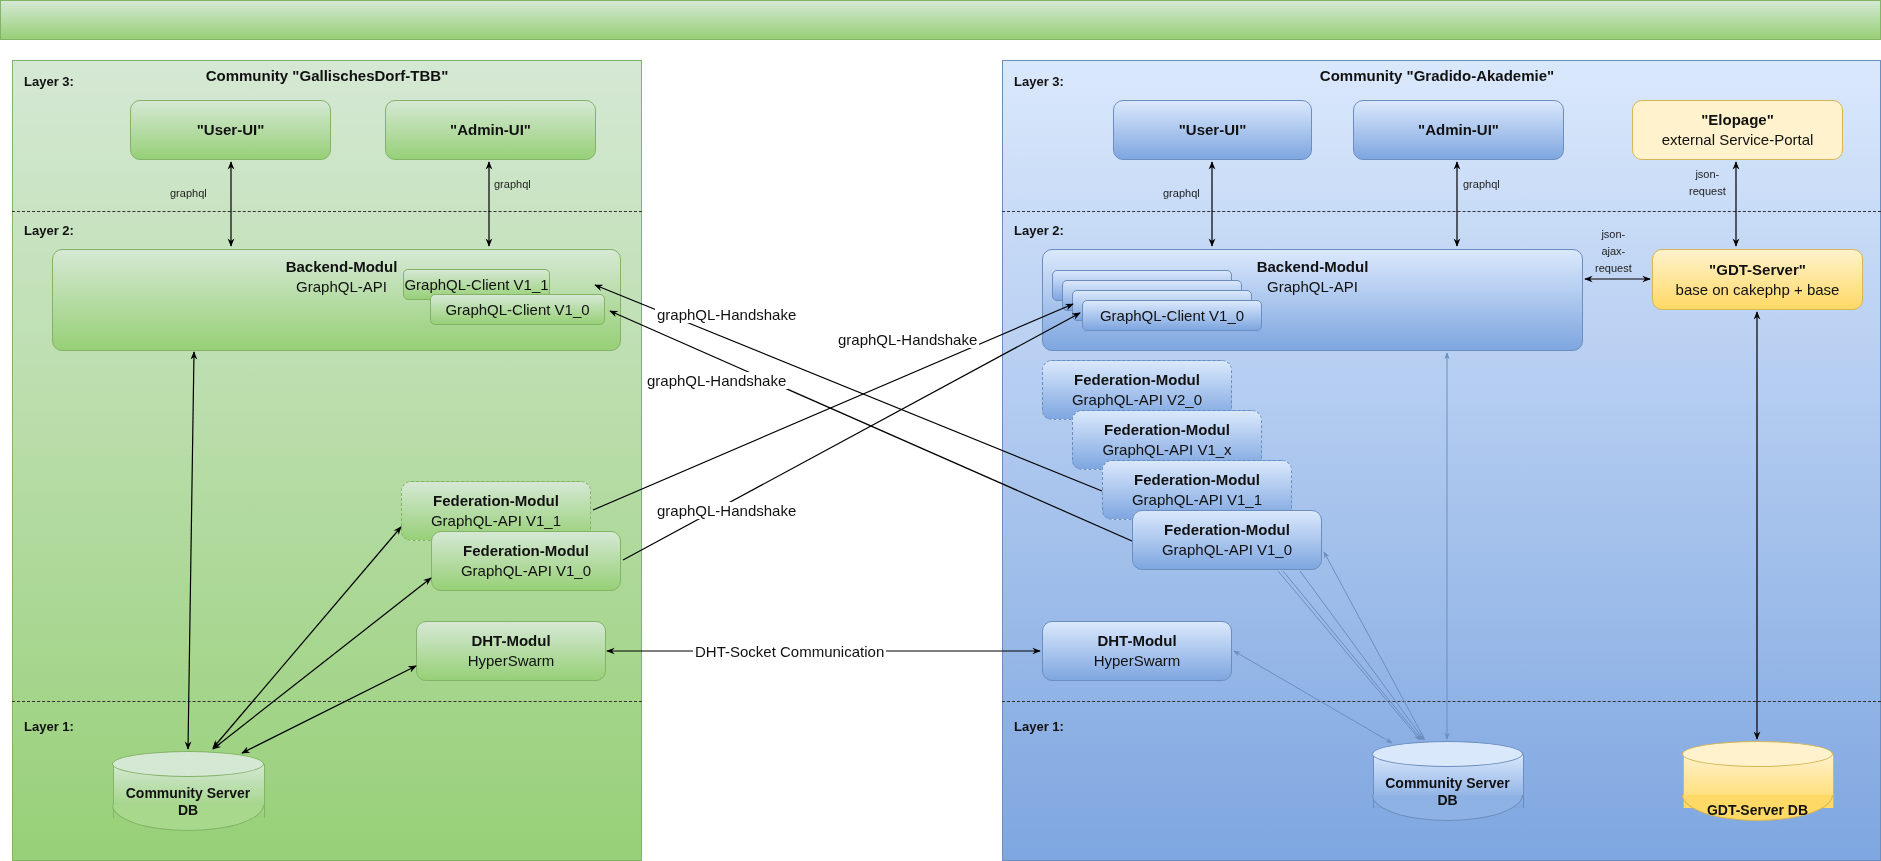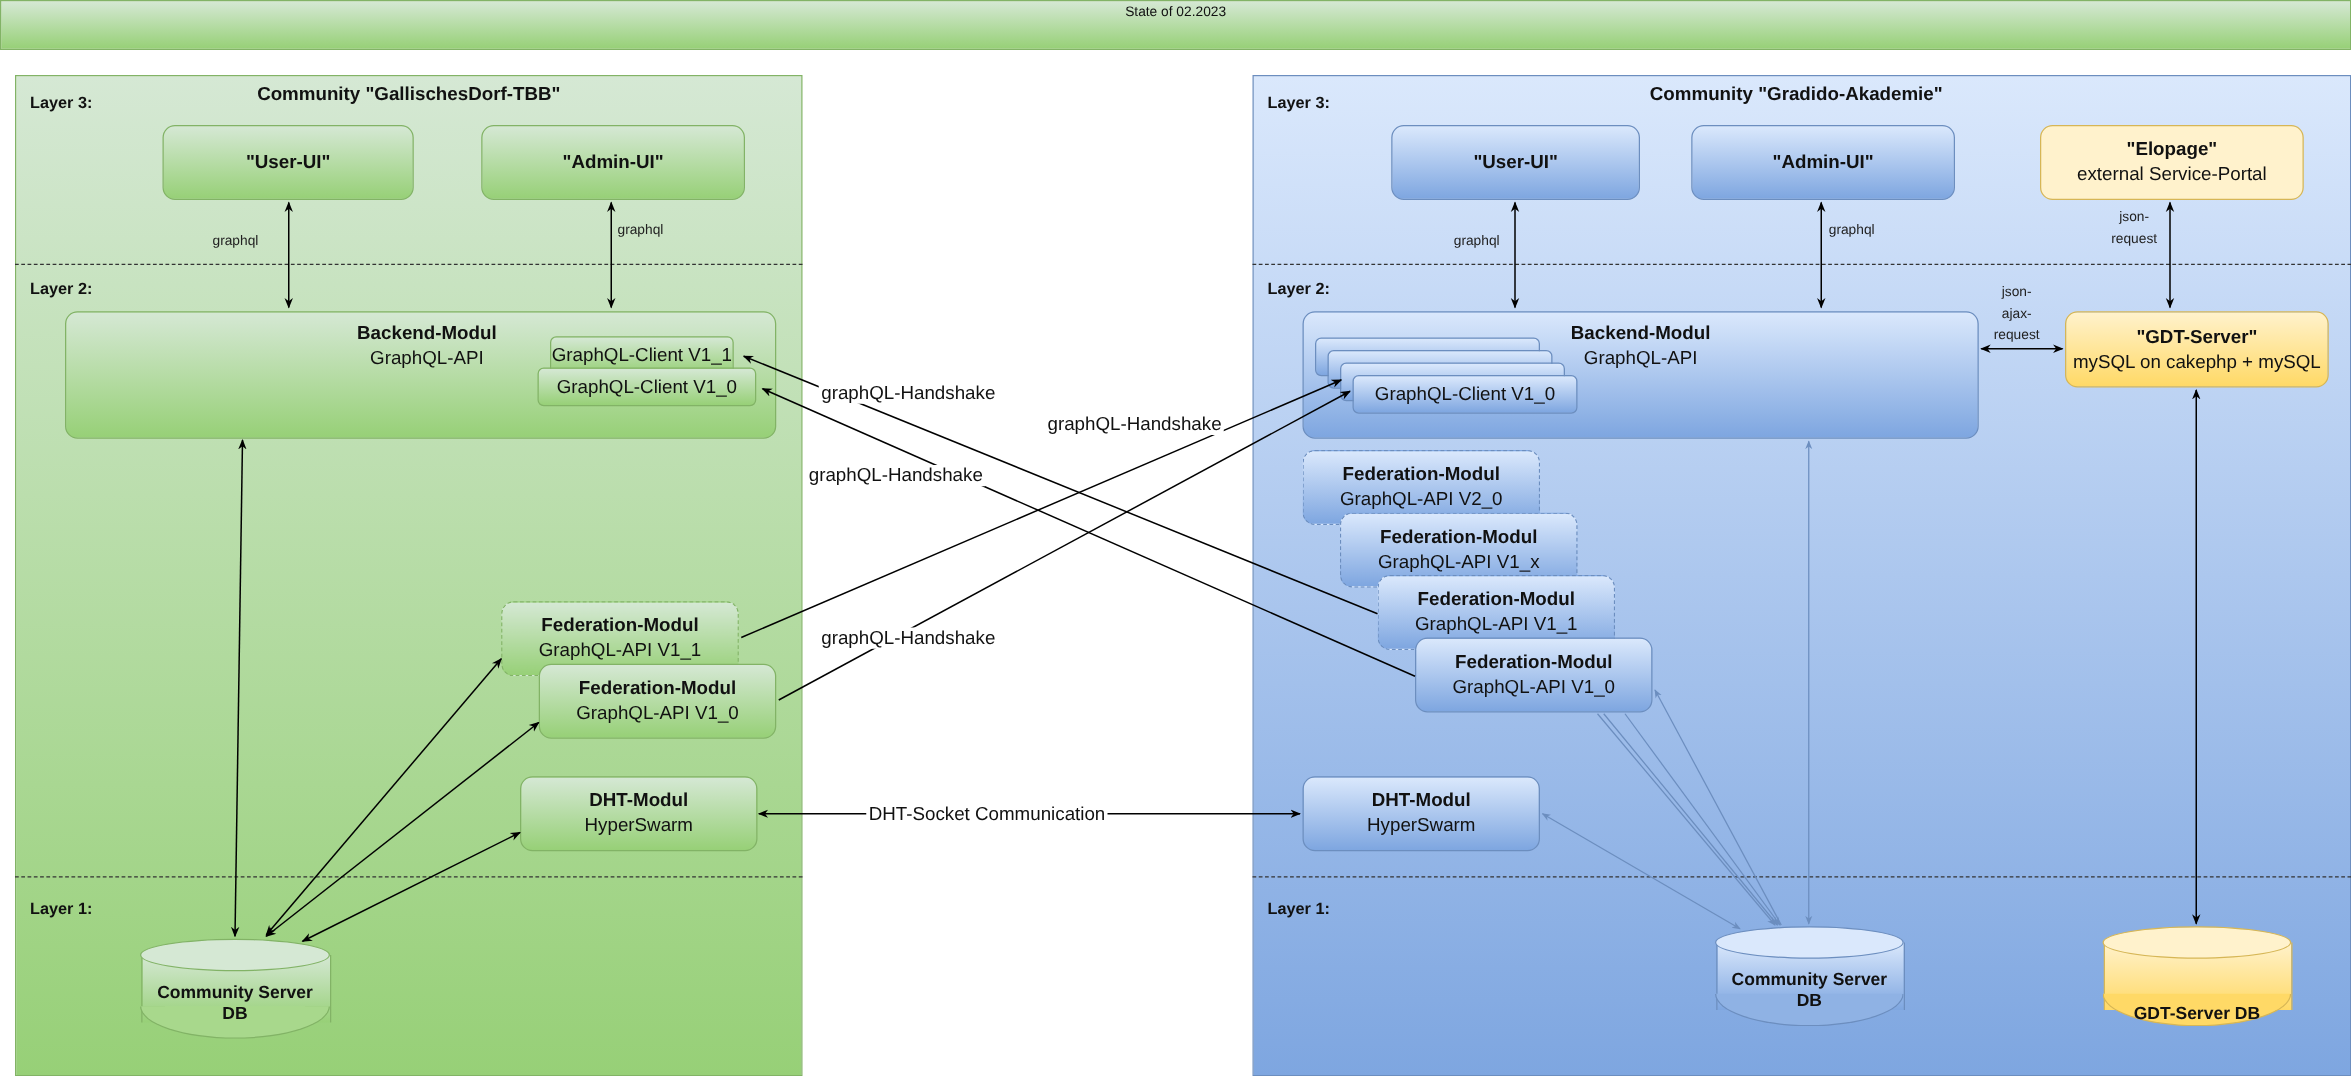--- a/index.html
+++ b/index.html
@@ -26,21 +26,20 @@
   svg.lines { position: absolute; left: 0; top: 0; width: 1881px; height: 861px; pointer-events: none; }
   .cyl { position: absolute; }
   .cyl .body { position: absolute; left: 0; width: 100%; border-left: 1px solid; border-right: 1px solid; }
   .cyl .top, .cyl .bot { position: absolute; left: -1px; right: -1px; height: 26px; border-radius: 50%; border: 1px solid; box-sizing: border-box; }
   .cyl .txt { position: absolute; left: 0; width: 100%; text-align: center; font-weight: bold; font-size: 14px; line-height: 17px; }
 </style>
 </head>
 <body>
 
 <div class="abs banner">
-  <div class="t2">State of 02.2023</div>
 </div>
 
 <div class="abs comm-green" style="left:12px;top:60px;width:630px;height:801px;"></div>
 <div class="abs comm-title" style="left:12px;top:67px;width:630px;">Community "GallischesDorf-TBB"</div>
 <div class="abs layer-label" style="left:24px;top:74px;">Layer 3:</div>
 <div class="abs layer-label" style="left:24px;top:223px;">Layer 2:</div>
 <div class="abs layer-label" style="left:24px;top:719px;">Layer 1:</div>
 <div class="abs sep" style="left:12px;top:211px;width:630px;"></div>
 <div class="abs sep" style="left:12px;top:701px;width:630px;"></div>
 
@@ -58,21 +57,21 @@
 <div class="abs box g bold" style="left:385px;top:100px;width:211px;height:60px;">
     <span>"Admin-UI"</span>
   </div>
 <div class="abs small" style="left:170px;top:185px;">graphql</div>
 <div class="abs small" style="left:494px;top:176px;">graphql</div>
 
 <div class="abs box g" style="left:52px;top:249px;width:569px;height:102px;justify-content:flex-start;padding-top:7px;">
   <div style="margin-left:10px;" class="bold">Backend-Modul</div>
   <div style="margin-left:10px;">GraphQL-API</div>
 </div>
-<div class="abs client g" style="left:440px;top:269px;width:147px;height:31px;">
+<div class="abs client g" style="left:403px;top:269px;width:147px;height:31px;">
     <span>GraphQL-Client V1_1</span>
   </div>
 <div class="abs client g" style="left:430px;top:294px;width:175px;height:31px;">
     <span>GraphQL-Client V1_0</span>
   </div>
 
 <div class="abs box g dashed" style="left:401px;top:481px;width:190px;height:60px;">
   <div class="bold">Federation-Modul</div>
   <div>GraphQL-API V1_1</div>
 </div>
@@ -117,21 +116,21 @@
 </div>
 <div class="abs client b" style="left:1052px;top:270px;width:180px;height:31px;"></div>
 <div class="abs client b" style="left:1062px;top:280px;width:180px;height:31px;"></div>
 <div class="abs client b" style="left:1072px;top:290px;width:180px;height:31px;"></div>
 <div class="abs client b" style="left:1082px;top:300px;width:180px;height:31px;">
     <span>GraphQL-Client V1_0</span>
   </div>
 
 <div class="abs box y" style="left:1652px;top:249px;width:211px;height:61px;">
   <div class="bold">"GDT-Server"</div>
-  <div>mySQL on cakephp + mySQL</div>
+  <div>base on cakephp + base</div>
 </div>
 
 <div class="abs box b dashed" style="left:1042px;top:360px;width:190px;height:60px;">
   <div class="bold">Federation-Modul</div>
   <div>GraphQL-API V2_0</div>
 </div>
 <div class="abs box b dashed" style="left:1072px;top:410px;width:190px;height:60px;">
   <div class="bold">Federation-Modul</div>
   <div>GraphQL-API V1_x</div>
 </div>

